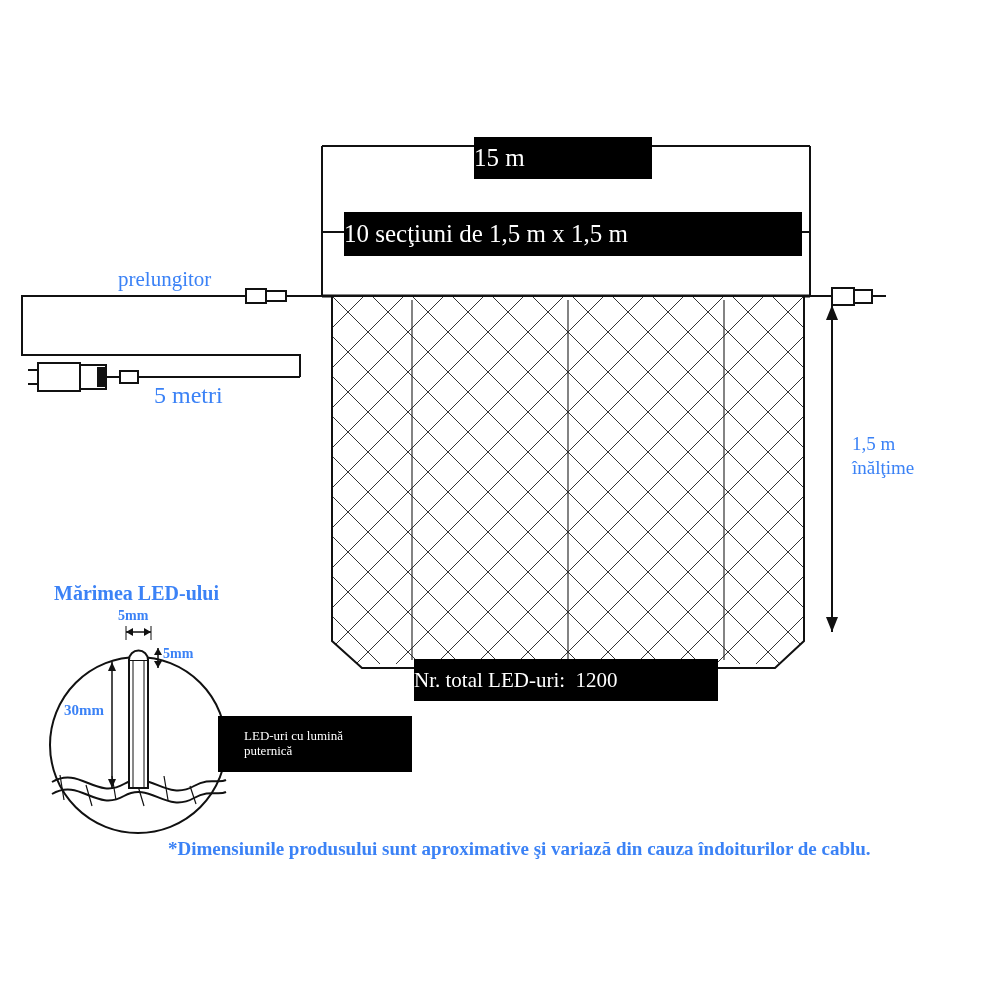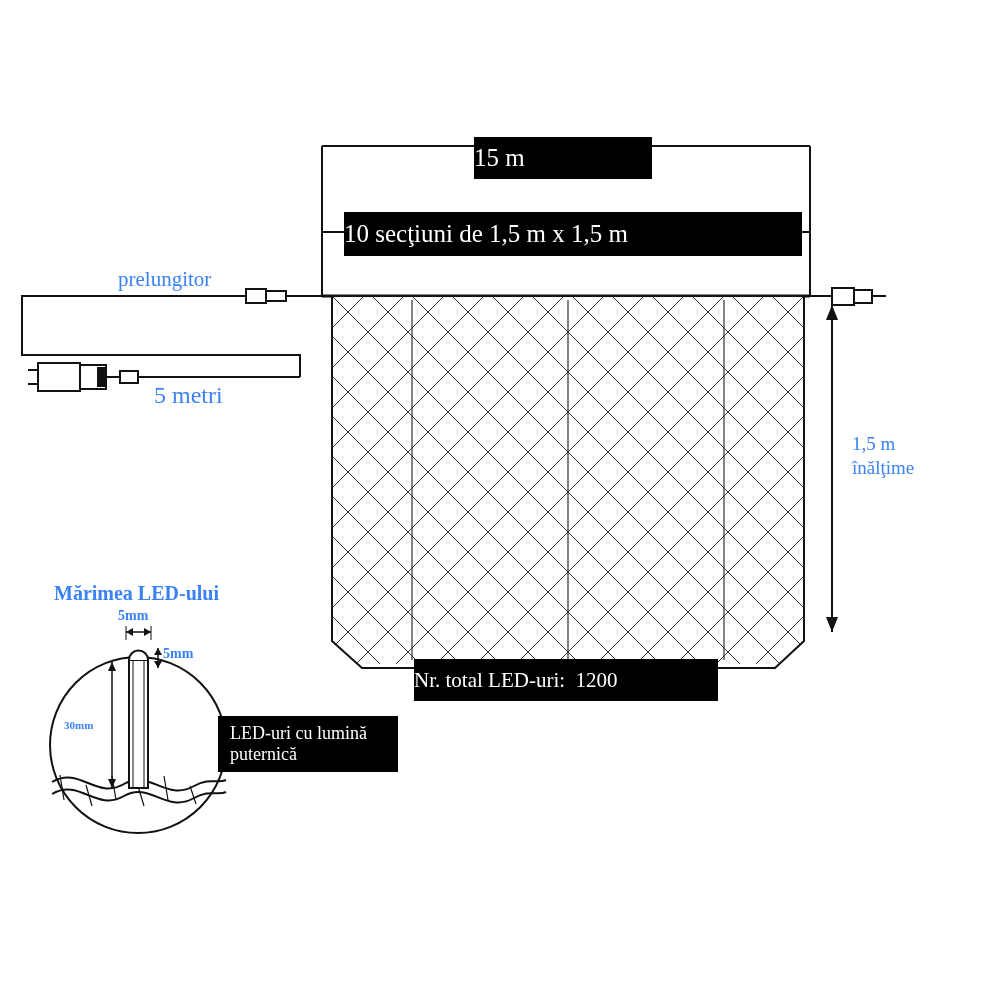--- a/index.html
+++ b/index.html
@@ -174,34 +174,35 @@
 
   <div class="black-box" style="left:344px; top:212px; width:458px; height:44px; font-size:25px;">
     <span>10 secţiuni de 1,5 m x 1,5 m</span>
   </div>
 
 
   <div class="black-box" style="left:414px; top:659px; width:304px; height:42px; font-size:21px;">
     <span>Nr. total LED-uri:  1200</span>
   </div>
 
-  <div class="black-box" style="left:218px; top:716px; width:168px; height:56px; font-size:18px; justify-content:flex-start; padding-left:12px; text-align:left;">
+  <div class="black-box" style="left:218px; top:716px; width:168px; height:56px; font-size:13px; justify-content:flex-start; padding-left:26px; text-align:left;">
     <span>LED-uri cu lumină
 puternică</span>
   </div>
 
   <div class="lbl nowrap" style="left:118px; top:267px; font-size:21px;">prelungitor</div>
 
   <div class="lbl nowrap" style="left:154px; top:382px; font-size:24px;">5 metri</div>
 
   <div class="lbl" style="left:852px; top:432px; font-size:19px; line-height:1.25;">1,5 m
 înălţime</div>
 
   <div class="lbl nowrap" style="left:54px; top:558px; font-size:20px; font-weight:bold;margin-top:24px;">Mărimea LED-ului</div>
 
   <div class="lbl nowrap" style="left:118px; top:608px; font-size:14px; font-weight:bold;">5mm</div>
 
   <div class="lbl nowrap" style="left:163px; top:646px; font-size:14px; font-weight:bold;">5mm</div>
 
-  <div class="lbl nowrap" style="left:64px; top:719px; font-size:11px; font-weight:bold;">30mm</div>
-
+  <div class="lbl nowrap" style="left:64px; top:702px; font-size:15px; font-weight:bold;">30mm</div>
+
+  <div class="lbl nowrap" style="left:168px; top:838px; font-size:19px; font-weight:bold;">*Dimensiunile produsului sunt aproximative şi variază din cauza îndoiturilor de cablu.</div>
 
 </div>
 
 </body></html>

